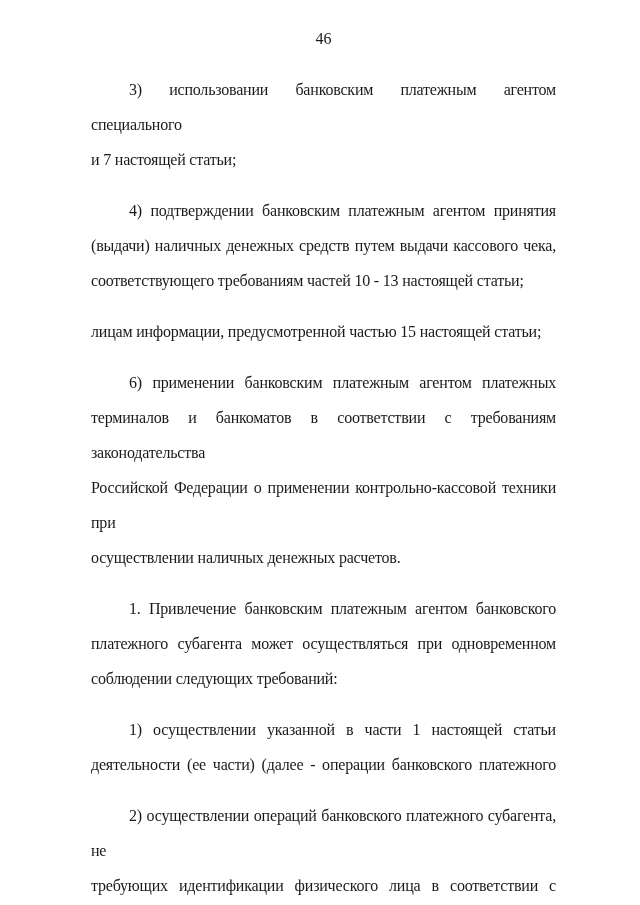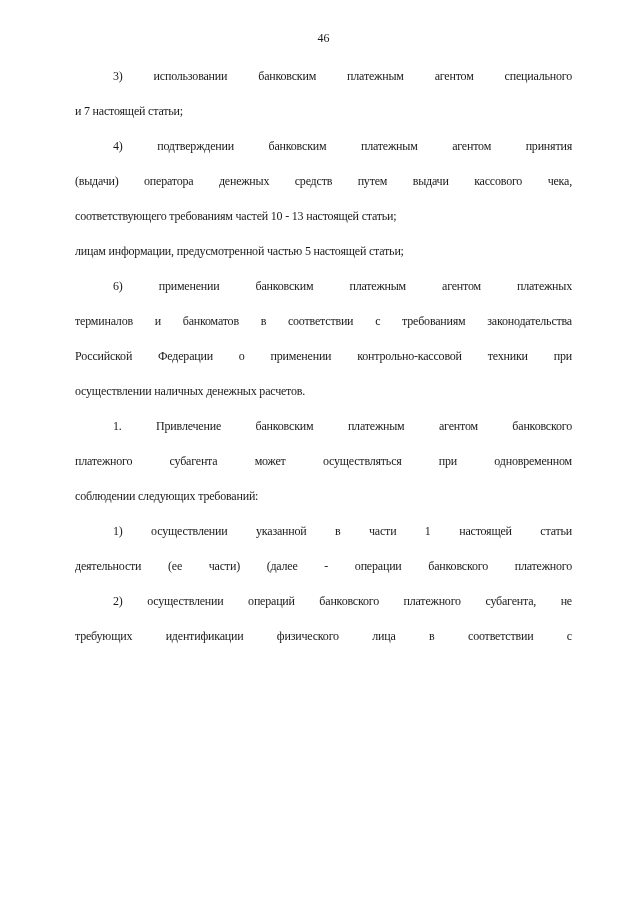--- a/index.html
+++ b/index.html
@@ -7,40 +7,40 @@
     padding: 0;
     background: #ffffff;
   }
   .page {
     position: relative;
     width: 640px;
     height: 905px;
     background: #ffffff;
     overflow: hidden;
     font-family: "Liberation Serif", "DejaVu Serif", serif;
-    font-size: 12px;
+    font-size: 16px;
     font-weight: 400;
     color: #1a1a1a;
     letter-spacing: -0.2px;
     -webkit-font-smoothing: antialiased;
   }
   .content {
     position: absolute;
     left: 75px;
     top: 21px;
     width: 497px;
     line-height: 35px;
   }
   .page-number {
     text-align: center;
     margin-bottom: 3px;
     letter-spacing: 0;
   }
   .para {
-    margin: 0;
+    margin: 16px;
     padding: 0;
   }
   
   .line {
     text-align: justify;
     text-align-last: justify;
     white-space: normal;
   }
   .line.first {
     text-indent: 38px;
@@ -57,26 +57,26 @@
 
     <div class="page-number">46</div>
 
     <div class="para">
       <div class="line first">3) использовании банковским платежным агентом специального</div>
       <div class="line end">и 7 настоящей статьи;</div>
     </div>
 
     <div class="para">
       <div class="line first">4) подтверждении банковским платежным агентом принятия</div>
-      <div class="line">(выдачи) оператора денежных средств путем выдачи кассового чека,</div>
+      <div class="line">(выдачи) наличных денежных средств путем выдачи кассового чека,</div>
       <div class="line end">соответствующего требованиям  частей 10 - 13 настоящей статьи;</div>
     </div>
 
     <div class="para">
-      <div class="line end">лицам информации, предусмотренной частью  5 настоящей статьи;</div>
+      <div class="line end">лицам информации, предусмотренной частью  15 настоящей статьи;</div>
     </div>
 
     <div class="para">
       <div class="line first">6) применении банковским платежным агентом платежных</div>
       <div class="line">терминалов и банкоматов в соответствии с требованиям законодательства</div>
       <div class="line">Российской Федерации о применении контрольно-кассовой техники при</div>
       <div class="line end">осуществлении наличных денежных расчетов.</div>
     </div>
 
     <div class="para">

